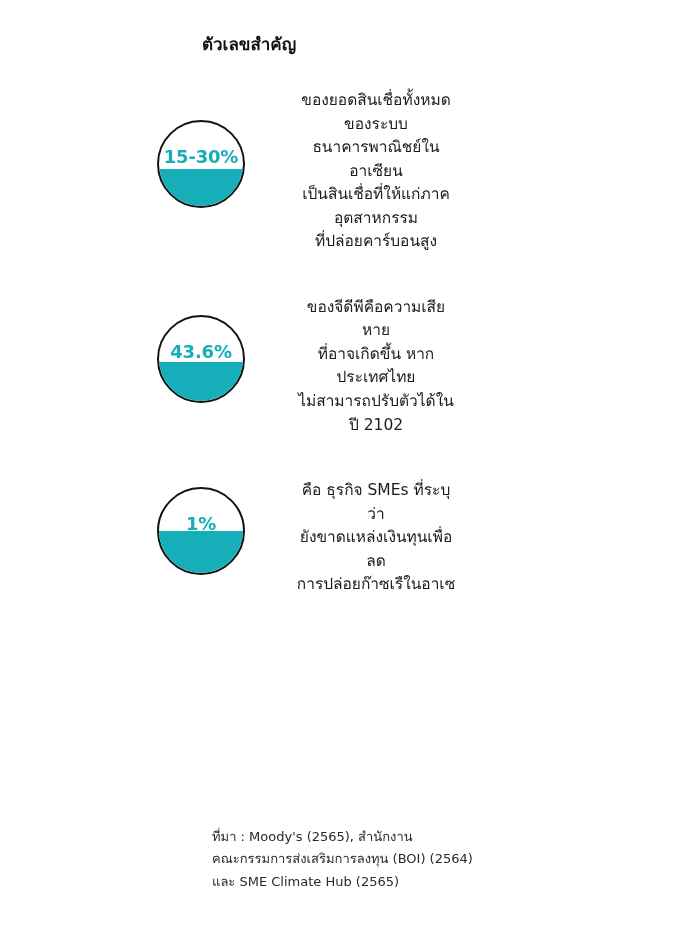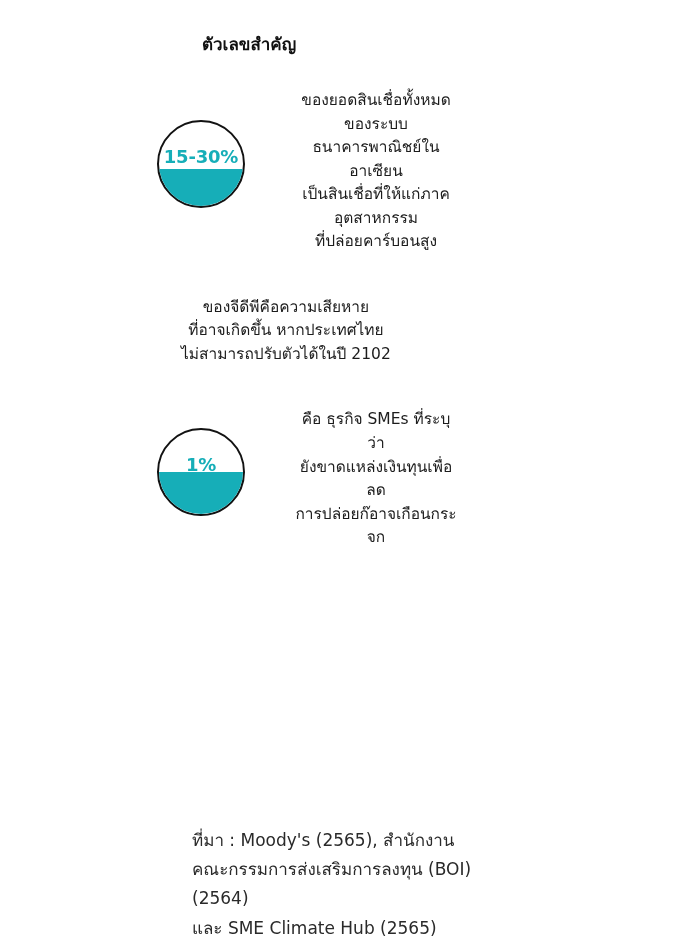--- a/index.html
+++ b/index.html
@@ -100,24 +100,24 @@
     line-height: 1.52;
     color: #1c1c1c;
     white-space: pre-line;
     font-weight: normal;
     margin-left: 24px;
   }
 
   
   .source {
     position: absolute;
-    left: 192px;
+    left: 212px;
     top: 826px;
     width: 320px;
-    font-size: 17px;
+    font-size: 13px;
     line-height: 1.72;
     color: #2a2a2a;
     white-space: pre-line;
     text-align: left;
   }
 </style>
 </head>
 <body>
 
 <div class="page">
@@ -131,34 +131,38 @@
         <div class="gauge-fill" style="height:45%;"></div>
         <div class="gauge-label">15-30%</div>
       </div>
       <div class="caption">ของยอดสินเชื่อทั้งหมดของระบบ
 ธนาคารพาณิชย์ในอาเซียน
 เป็นสินเชื่อที่ให้แก่ภาคอุตสาหกรรม
 ที่ปล่อยคาร์บอนสูง</div>
     </div>
 
     <div class="stat-block" style="margin-bottom:28px;">
+      <div class="gauge">
+        <div class="gauge-fill" style="height:47%;"></div>
+        <div class="gauge-label">43.6%</div>
+      </div>
       <div class="caption">ของจีดีพีคือความเสียหาย
 ที่อาจเกิดขึ้น หากประเทศไทย
 ไม่สามารถปรับตัวได้ในปี 2102</div>
     </div>
 
 
     <div class="stat-block">
       <div class="gauge">
         <div class="gauge-fill" style="height:50%;"></div>
         <div class="gauge-label">1%</div>
       </div>
       <div class="caption">คือ ธุรกิจ SMEs ที่ระบุว่า
 ยังขาดแหล่งเงินทุนเพื่อลด
-การปล่อยก๊อาจเกือนกระจก</div>
+การปล่อยก๊าซเรืในอาเซ</div>
     </div>
 
   </div>
 
   <div class="source">ที่มา : Moody's (2565), สำนักงาน
 คณะกรรมการส่งเสริมการลงทุน (BOI) (2564)
 และ SME Climate Hub (2565)</div>
 
 </div>
 

